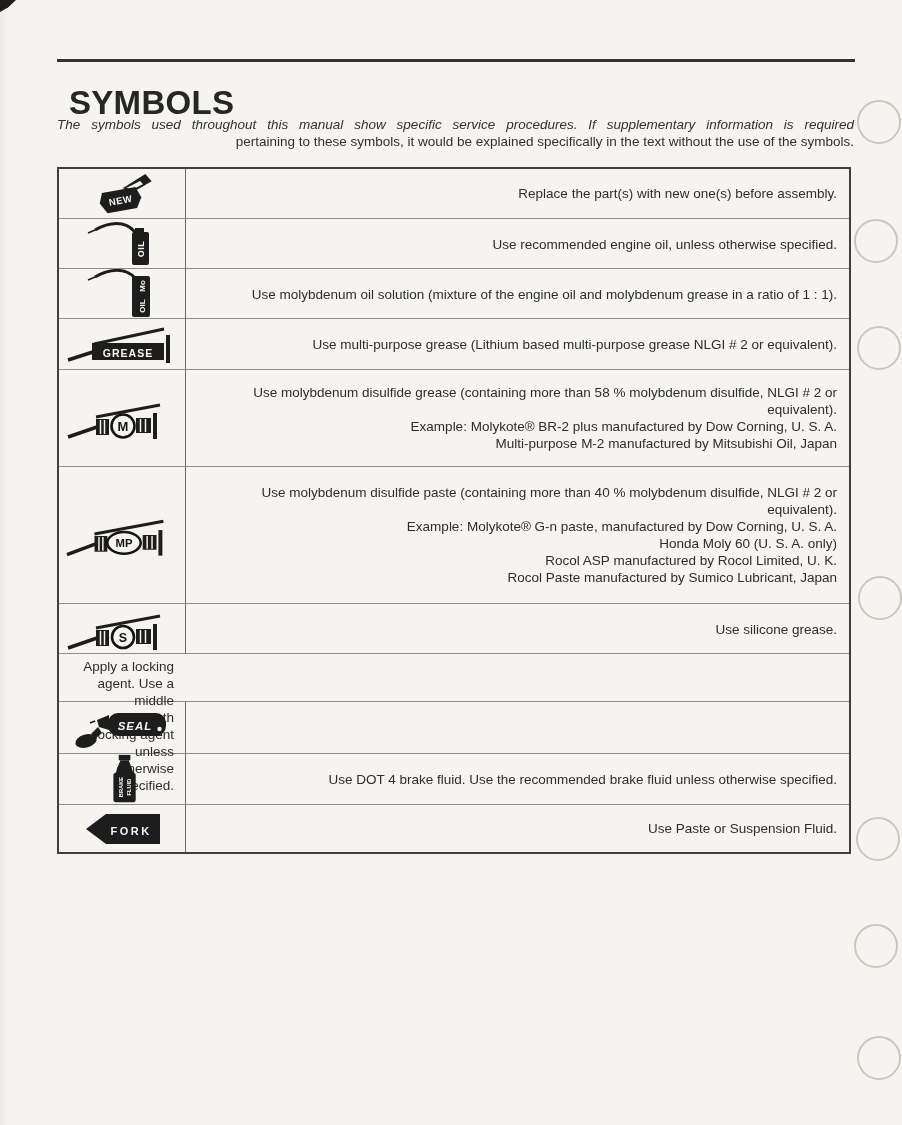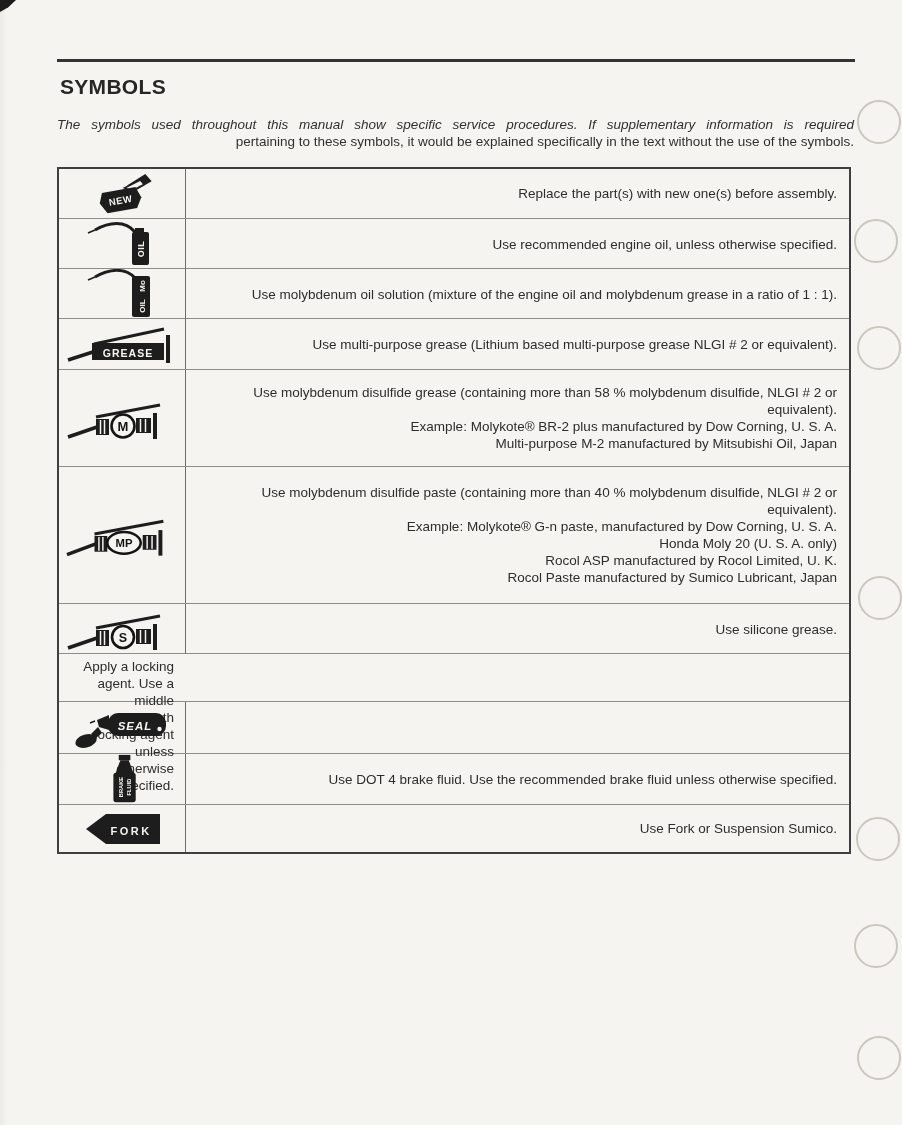--- a/index.html
+++ b/index.html
@@ -6,21 +6,21 @@
   .sheet {
     position:relative; width:902px; height:1125px; overflow:hidden;
     background:linear-gradient(90deg,#eceae5 0px,#f5f4f1 7px,#f5f4f1 100%);
     font-family:"Liberation Sans", sans-serif; color:#2f2f2f;
   }
   .corner-mark { position:absolute; left:0; top:0; width:16px; height:13px; background:#1c1c1c;
     clip-path:polygon(0 0,100% 0,52% 55%,0 92%); }
   .hole { position:absolute; width:44px; height:44px; border-radius:50%;
     border:2px solid rgba(168,162,146,0.55); box-sizing:border-box; }
   .rule { position:absolute; left:57px; top:59px; width:798px; height:3px; background:#343434; }
-  .page-title { position:absolute; left:56px; top:71px; margin:4px; font-size:21px; font-weight:bold;
+  .page-title { position:absolute; left:56px; top:71px; margin:13px; font-size:33px; font-weight:bold;
     letter-spacing:.3px; color:#262626; }
   .intro { position:absolute; left:57px; top:117px; width:797px; font-size:13.5px; line-height:16.5px; color:#303030; }
   .intro .l1 { text-align:justify; text-align-last:justify;font-style:italic; }
   .intro .l2 { text-align:right; }
 
   .symbols-table { position:absolute; left:57px; top:167px; width:794px; border:2px solid #3f3f3f; box-sizing:border-box; }
   .trow { display:grid; grid-template-columns:127px 1fr; box-sizing:border-box; }
   .trow + .trow { border-top:1px solid #8f8d89; }
   .icon-cell { border-right:1px solid #6e6c68; display:flex; align-items:center; justify-content:center; padding-left:6px; box-sizing:border-box; }
   .desc-cell { display:flex; flex-direction:column; justify-content:center; padding:4px 12px 4px 24px; box-sizing:border-box;text-align:right; }
@@ -155,21 +155,21 @@
           <line x1="88.5" y1="28" x2="88.5" y2="41" stroke="#f5f4f1" stroke-width="1.5"></line>
           <rect class="dk" x="95" y="22" width="4" height="26"></rect>
           <ellipse cx="60" cy="35" rx="17" ry="11" fill="#f5f4f1" stroke="#141414" stroke-width="2.6"></ellipse>
           <text class="dark" x="60" y="39.5" font-size="11.5" text-anchor="middle">MP</text>
         </svg>
       </div>
       <div class="desc-cell">
         <div class="line">Use molybdenum disulfide paste (containing more than 40 % molybdenum disulfide, NLGI # 2 or</div>
         <div class="line">equivalent).</div>
         <div class="line">Example: Molykote® G-n paste, manufactured by Dow Corning, U. S. A.</div>
-        <div class="line indent">Honda Moly 20 (U. S. A. only)</div>
+        <div class="line indent">Honda Moly 60 (U. S. A. only)</div>
         <div class="line indent">Rocol ASP manufactured by Rocol Limited, U. K.</div>
         <div class="line indent">Rocol Paste manufactured by Sumico Lubricant, Japan</div>
       </div>
     </div>
 
     <div class="trow h50">
       <div class="icon-cell">
         <svg width="118" height="50" viewBox="0 0 118 50">
           <path class="stk" d="M2,44 L34,33" stroke-width="3.5"></path>
           <path class="stk" d="M30,24 L94,12" stroke-width="3"></path>
@@ -226,18 +226,18 @@
     </div>
 
     <div class="trow h48">
       <div class="icon-cell">
         <svg width="86" height="38" viewBox="0 0 86 38">
           <polygon class="dk" points="4,19 24,4 78,4 78,34 24,34"></polygon>
           <text x="49" y="24.5" font-size="11" text-anchor="middle" letter-spacing="2.5">FORK</text>
         </svg>
       </div>
       <div class="desc-cell">
-        <div class="line">Use Fork or Suspension Sumico.</div>
+        <div class="line">Use Paste or Suspension Fluid.</div>
       </div>
     </div>
 
   </div>
 </div>
 
 </body></html>

